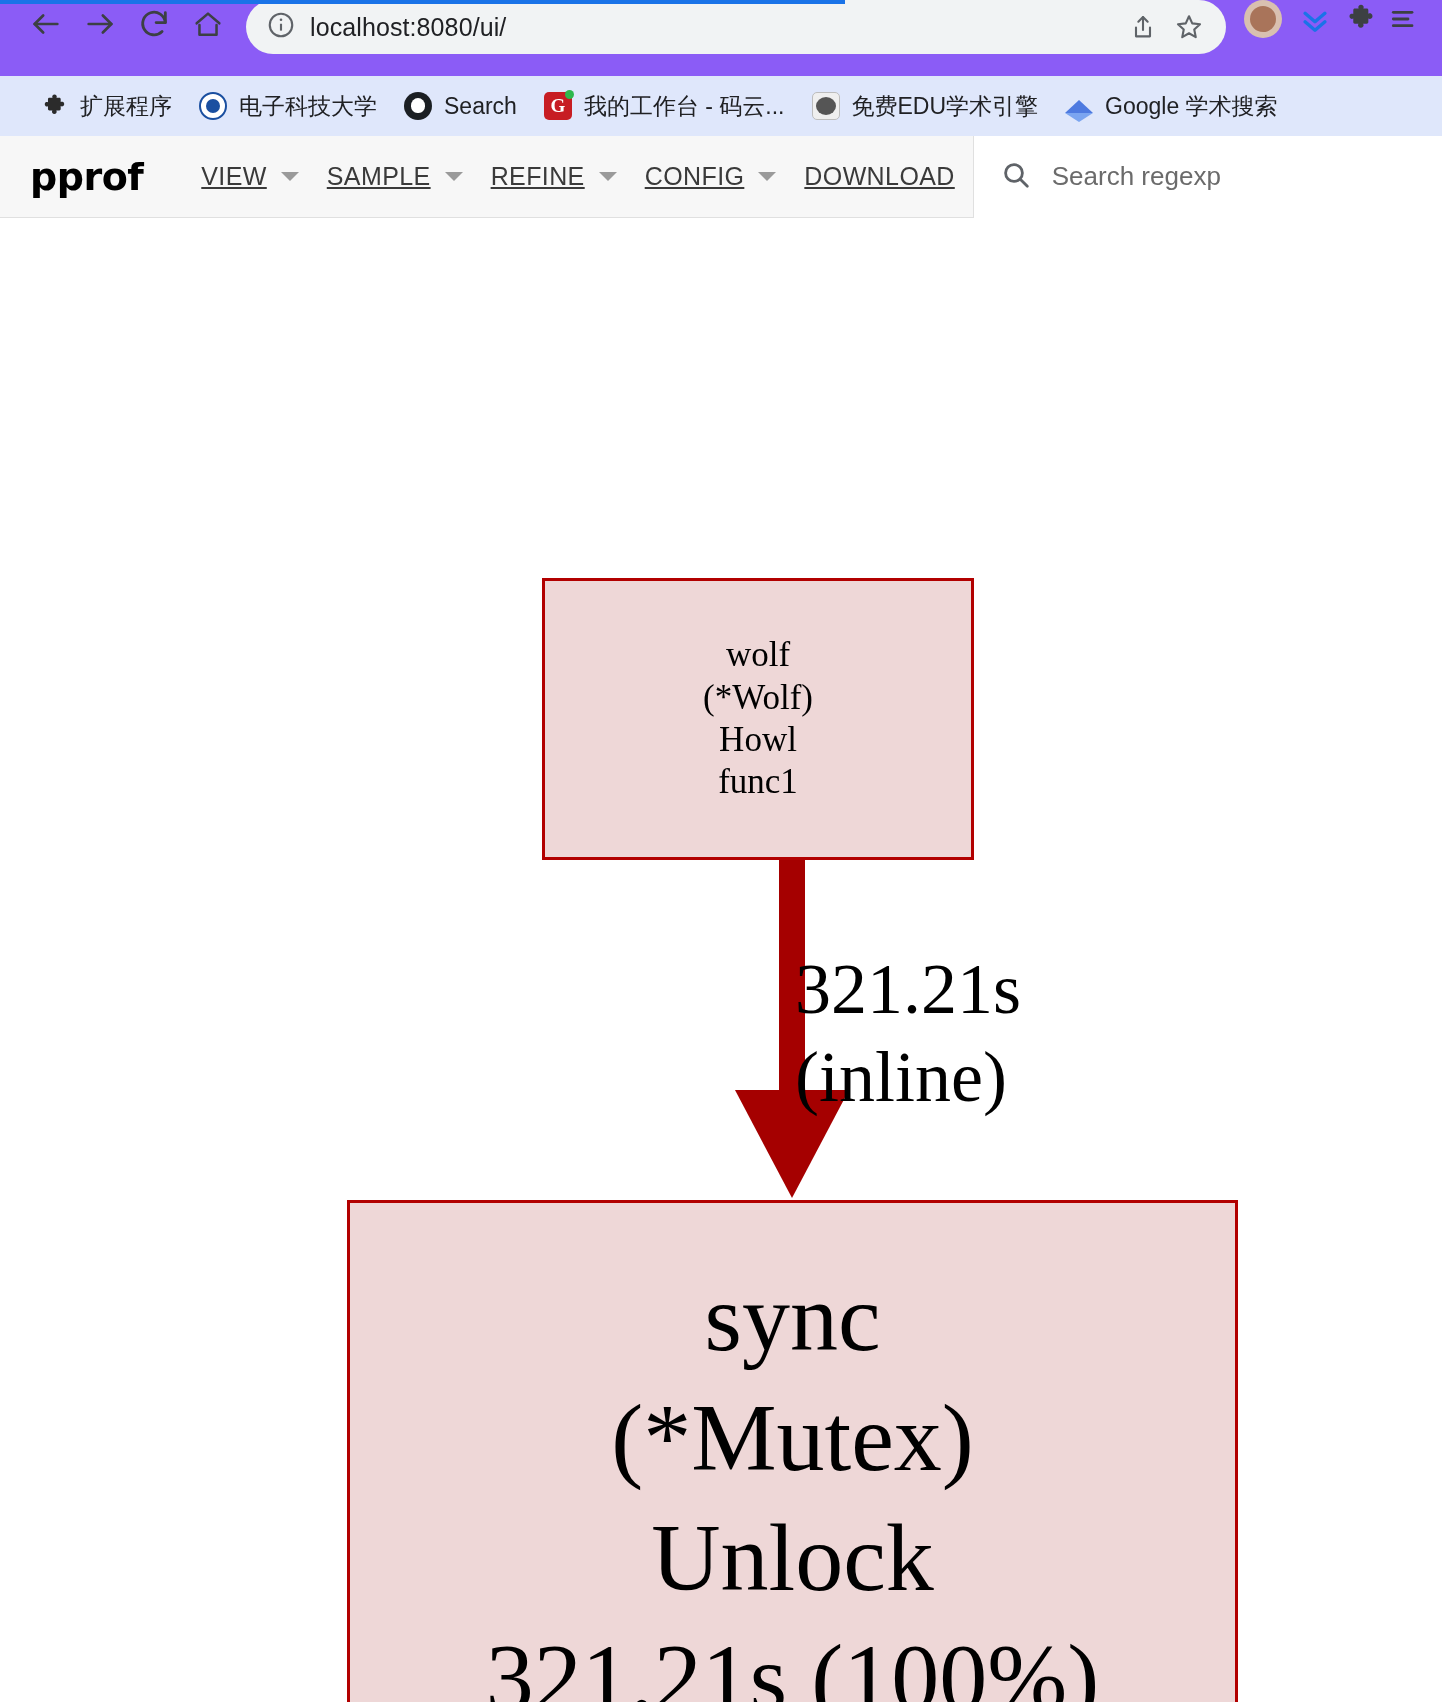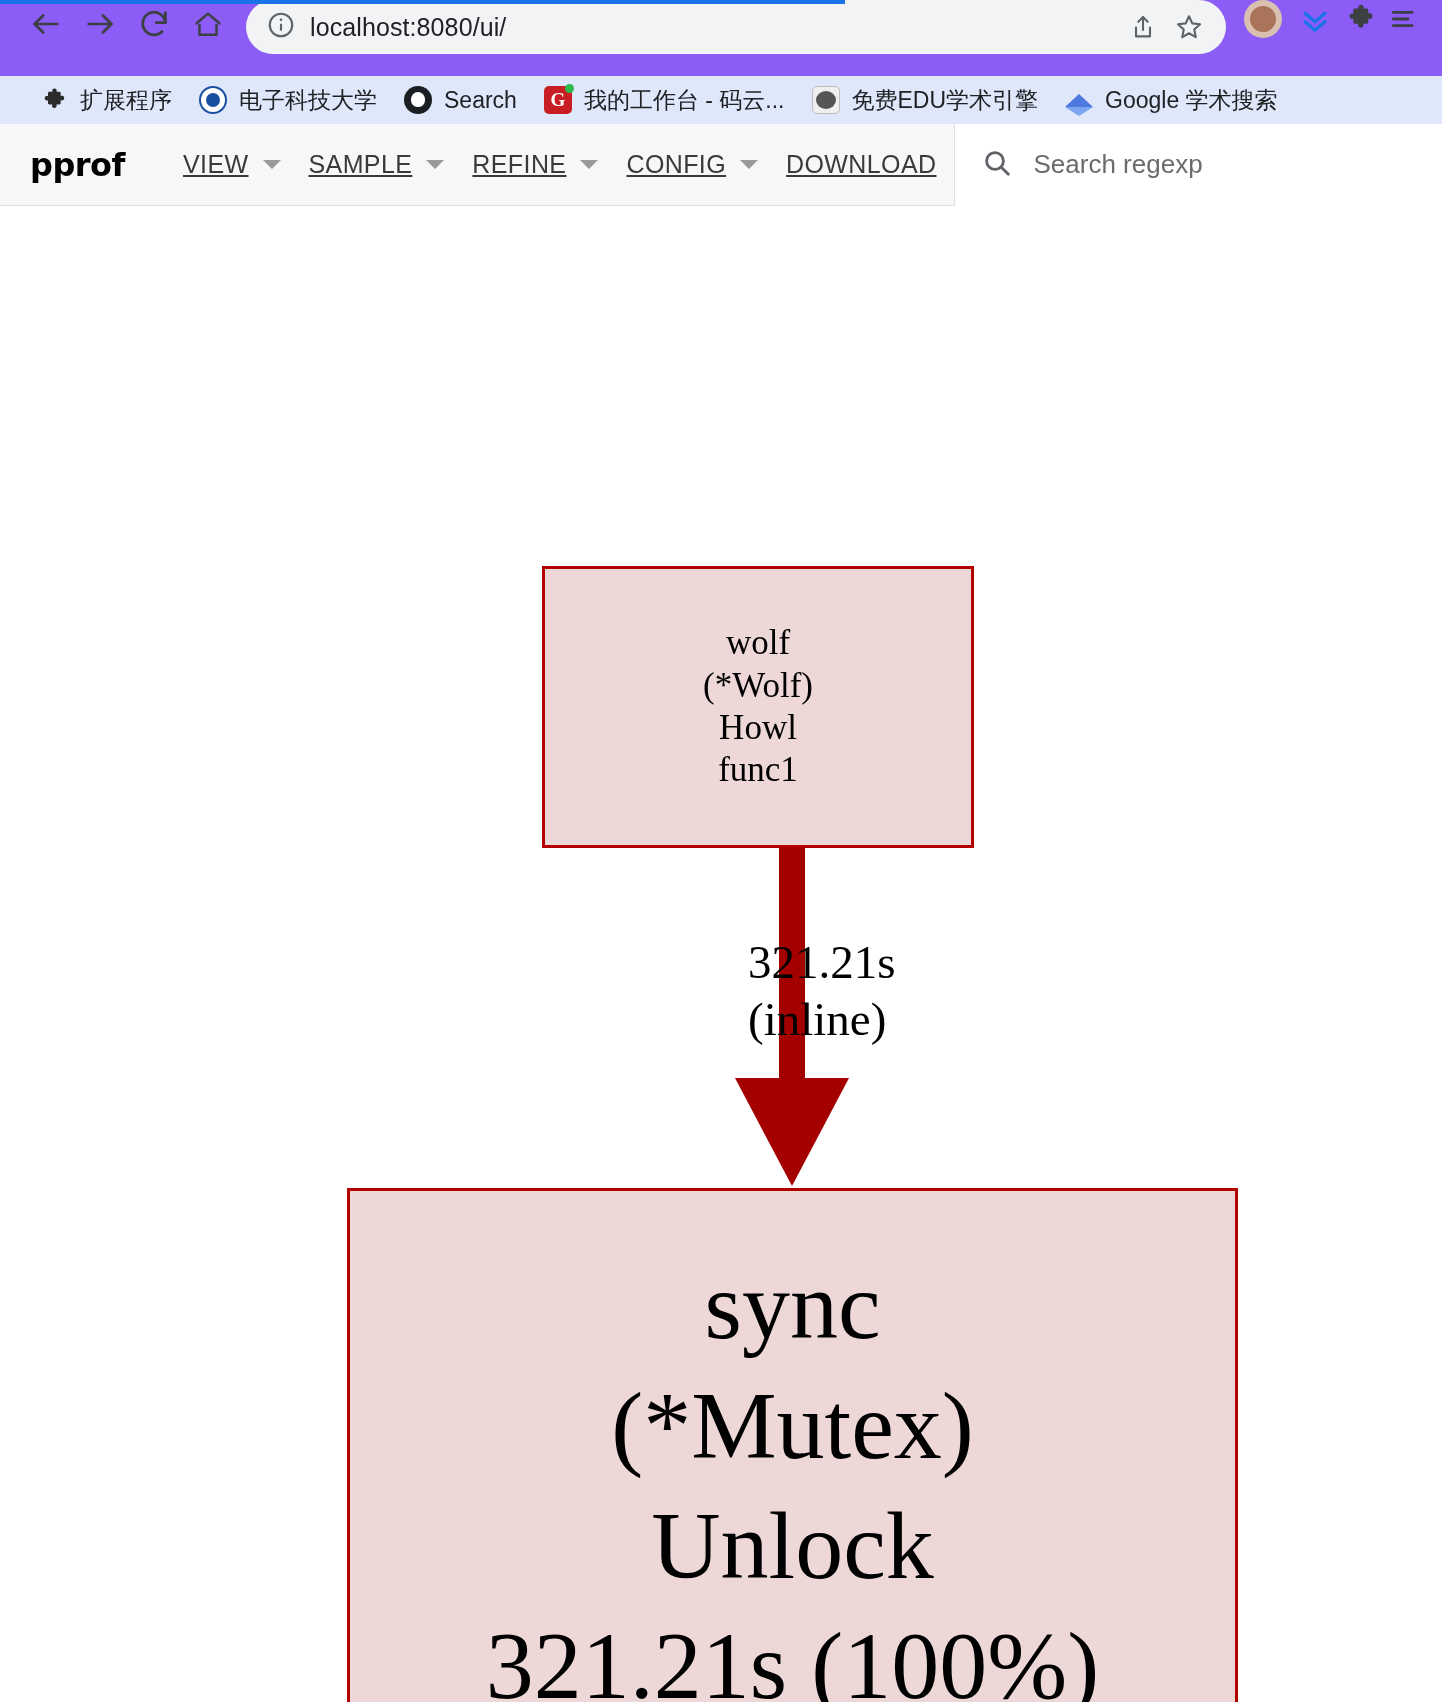--- a/index.html
+++ b/index.html
@@ -83,21 +83,21 @@
   .avatar .face {
     width: 26px; height: 26px; border-radius: 50%;
     background: #a9745a;
   }
   .chev-dbl { color: #1a73e8; width: 46px; display:flex; align-items:center; justify-content:center; }
   .puzzle { color: #3c4043; width: 46px; display:flex; align-items:center; justify-content:center;}
   .menu-dots { color: #3c4043; width: 40px; display:flex; align-items:center; justify-content:center;}
 
   
   .bookmarks-bar {
-    height: 48px;
+    height: 60px;
     background: #dfe7fb;
     display: flex;
     align-items: center;
     padding: 0 14px 0 26px;
     gap: 0px;
     overflow: hidden;
   }
   .bm-item {
     display: flex;
     align-items: center;
@@ -184,21 +184,21 @@
     height: 82px;
     background: #f7f7f7;
     border-bottom: 1px solid #e0e0e0;
     display: flex;
     align-items: center;
     padding-left: 30px;
   }
   .brand {
     font-family: "DejaVu Sans", sans-serif;
     font-weight: bold;
-    font-size: 32px;
+    font-size: 38px;
     color: #000;
     letter-spacing: -0.5px;
     margin-right: 44px;
   }
   .menu {
     display: flex;
     align-items: center;
     gap: 0;
     flex: 0 0 auto;
   }
@@ -268,24 +268,24 @@
   .node-bottom {
     left: 347px;
     top: 982px;
     width: 891px;
     height: 595px;
   }
   .node-bottom .line { font-size: 96px; line-height: 1.25; white-space: nowrap; }
 
   .edge-label {
     position: absolute;
-    left: 748px;
+    left: 795px;
     top: 728px;
     font-family: "Liberation Serif", serif;
-    font-size: 47px;
+    font-size: 72px;
     line-height: 1.22;
     color: #000;
     text-align: left;
     white-space: nowrap;
   }
   svg.edge-layer {
     position: absolute;
     left: 0; top: 0;
     width: 1442px;
     height: 1560px;

